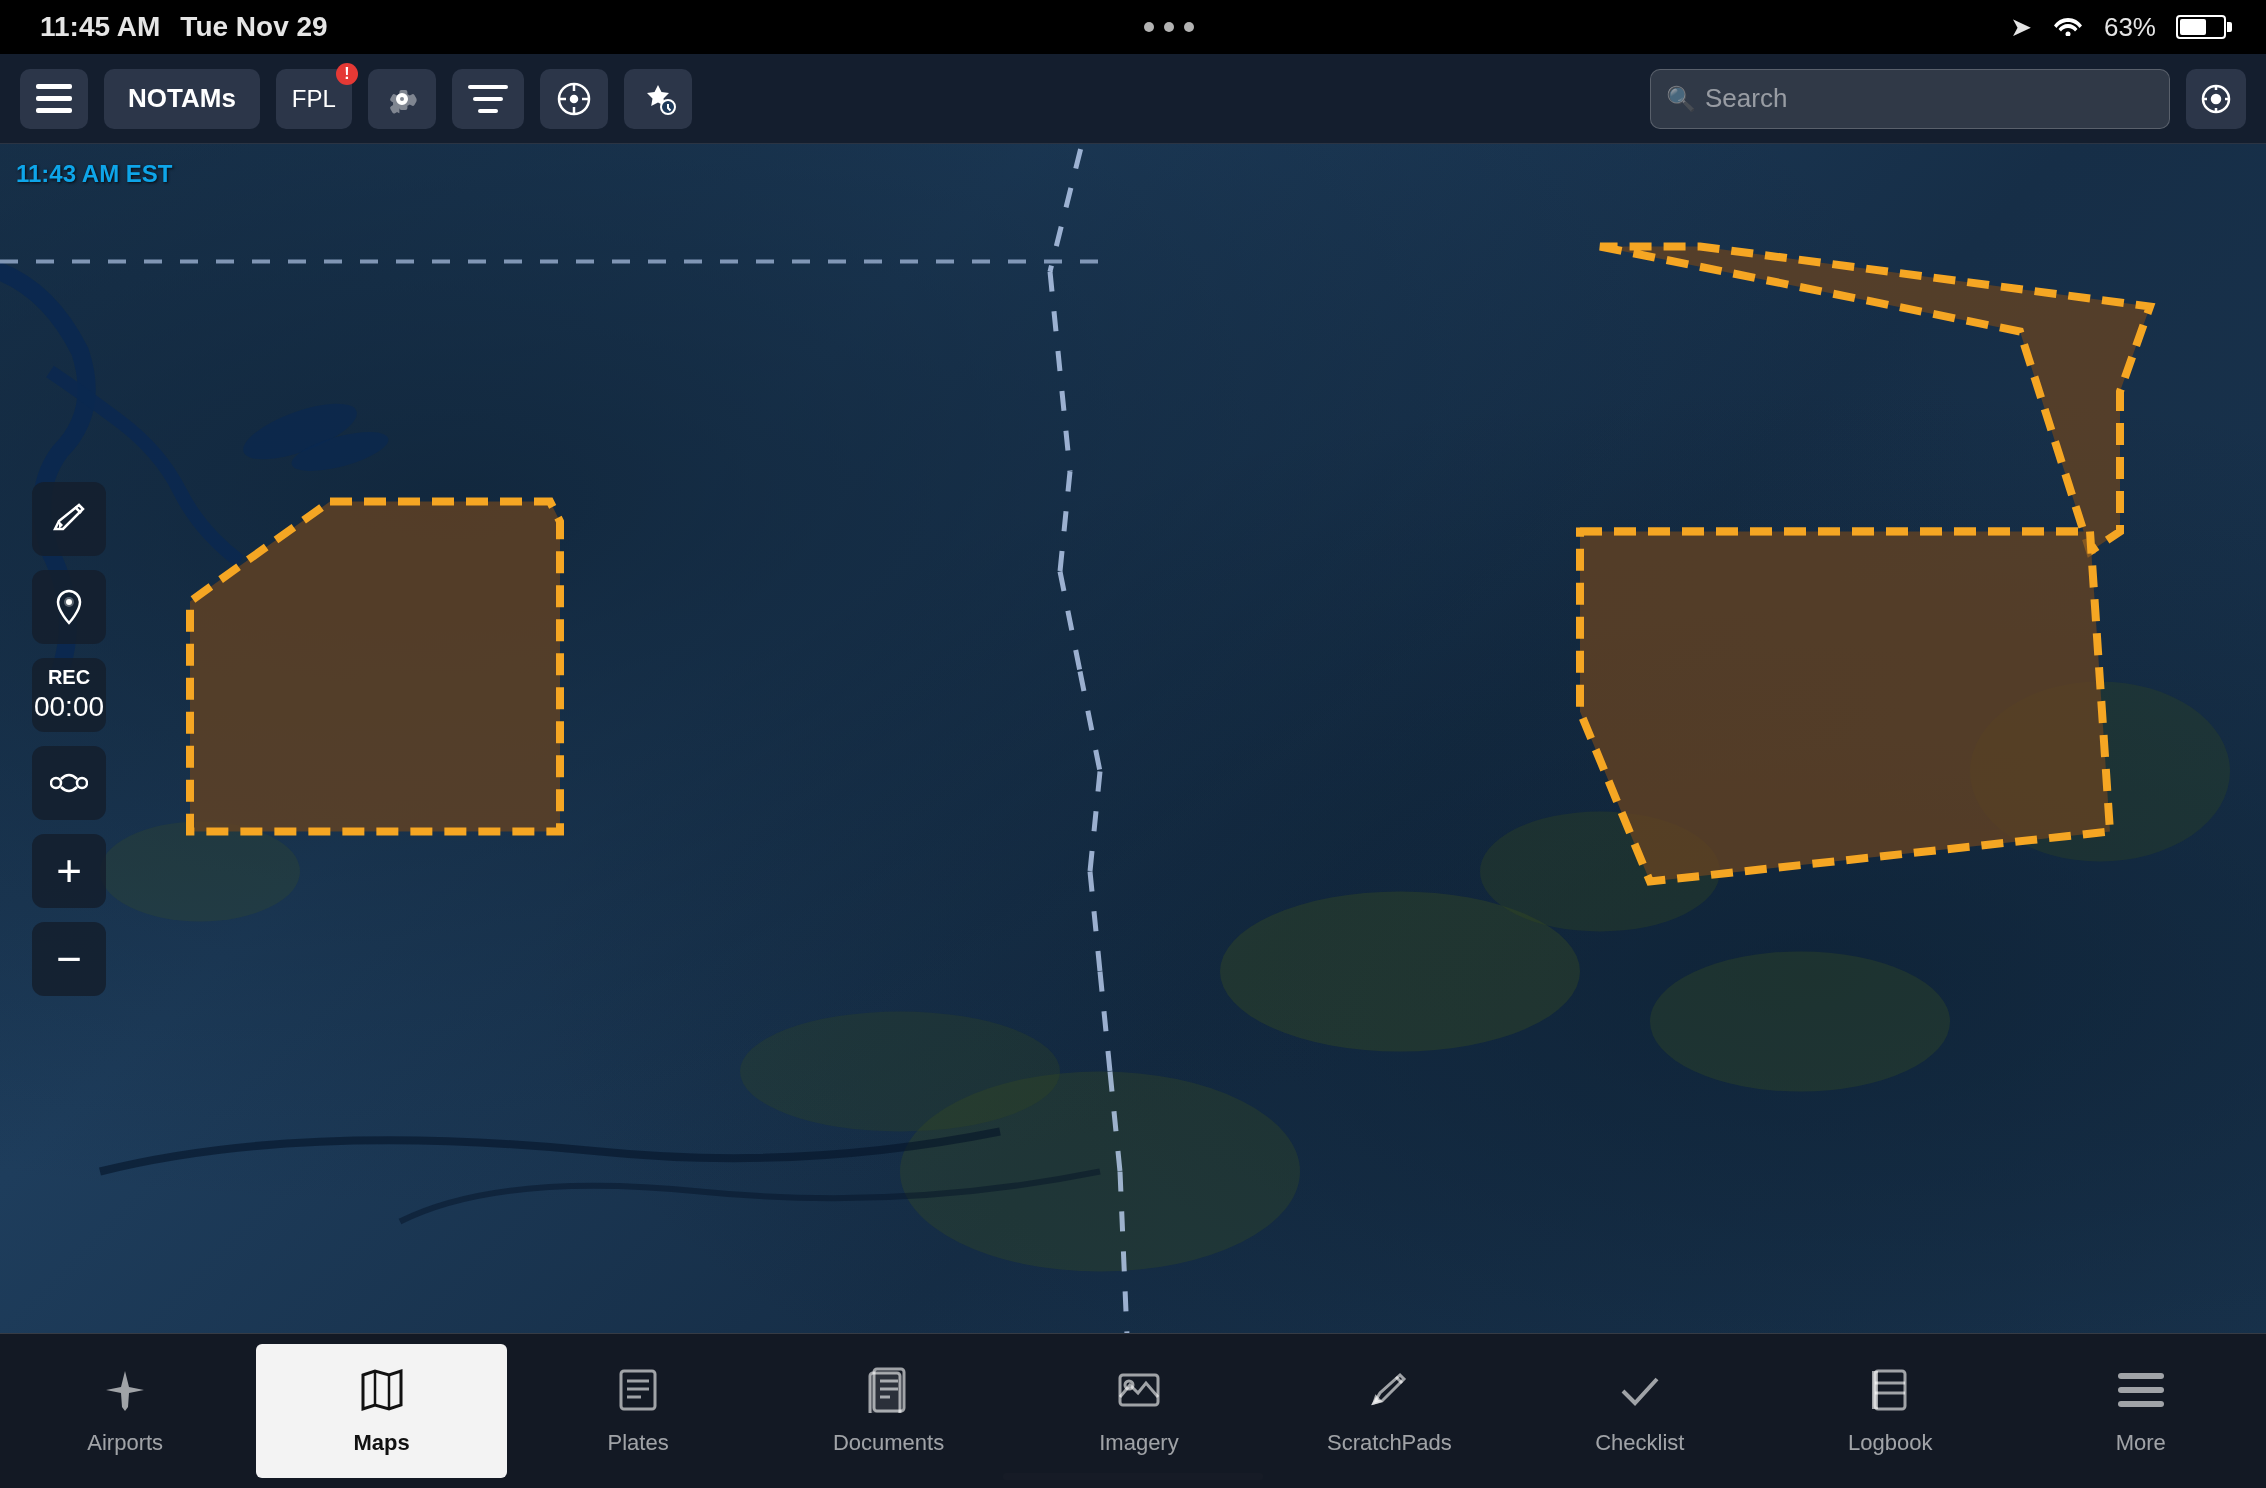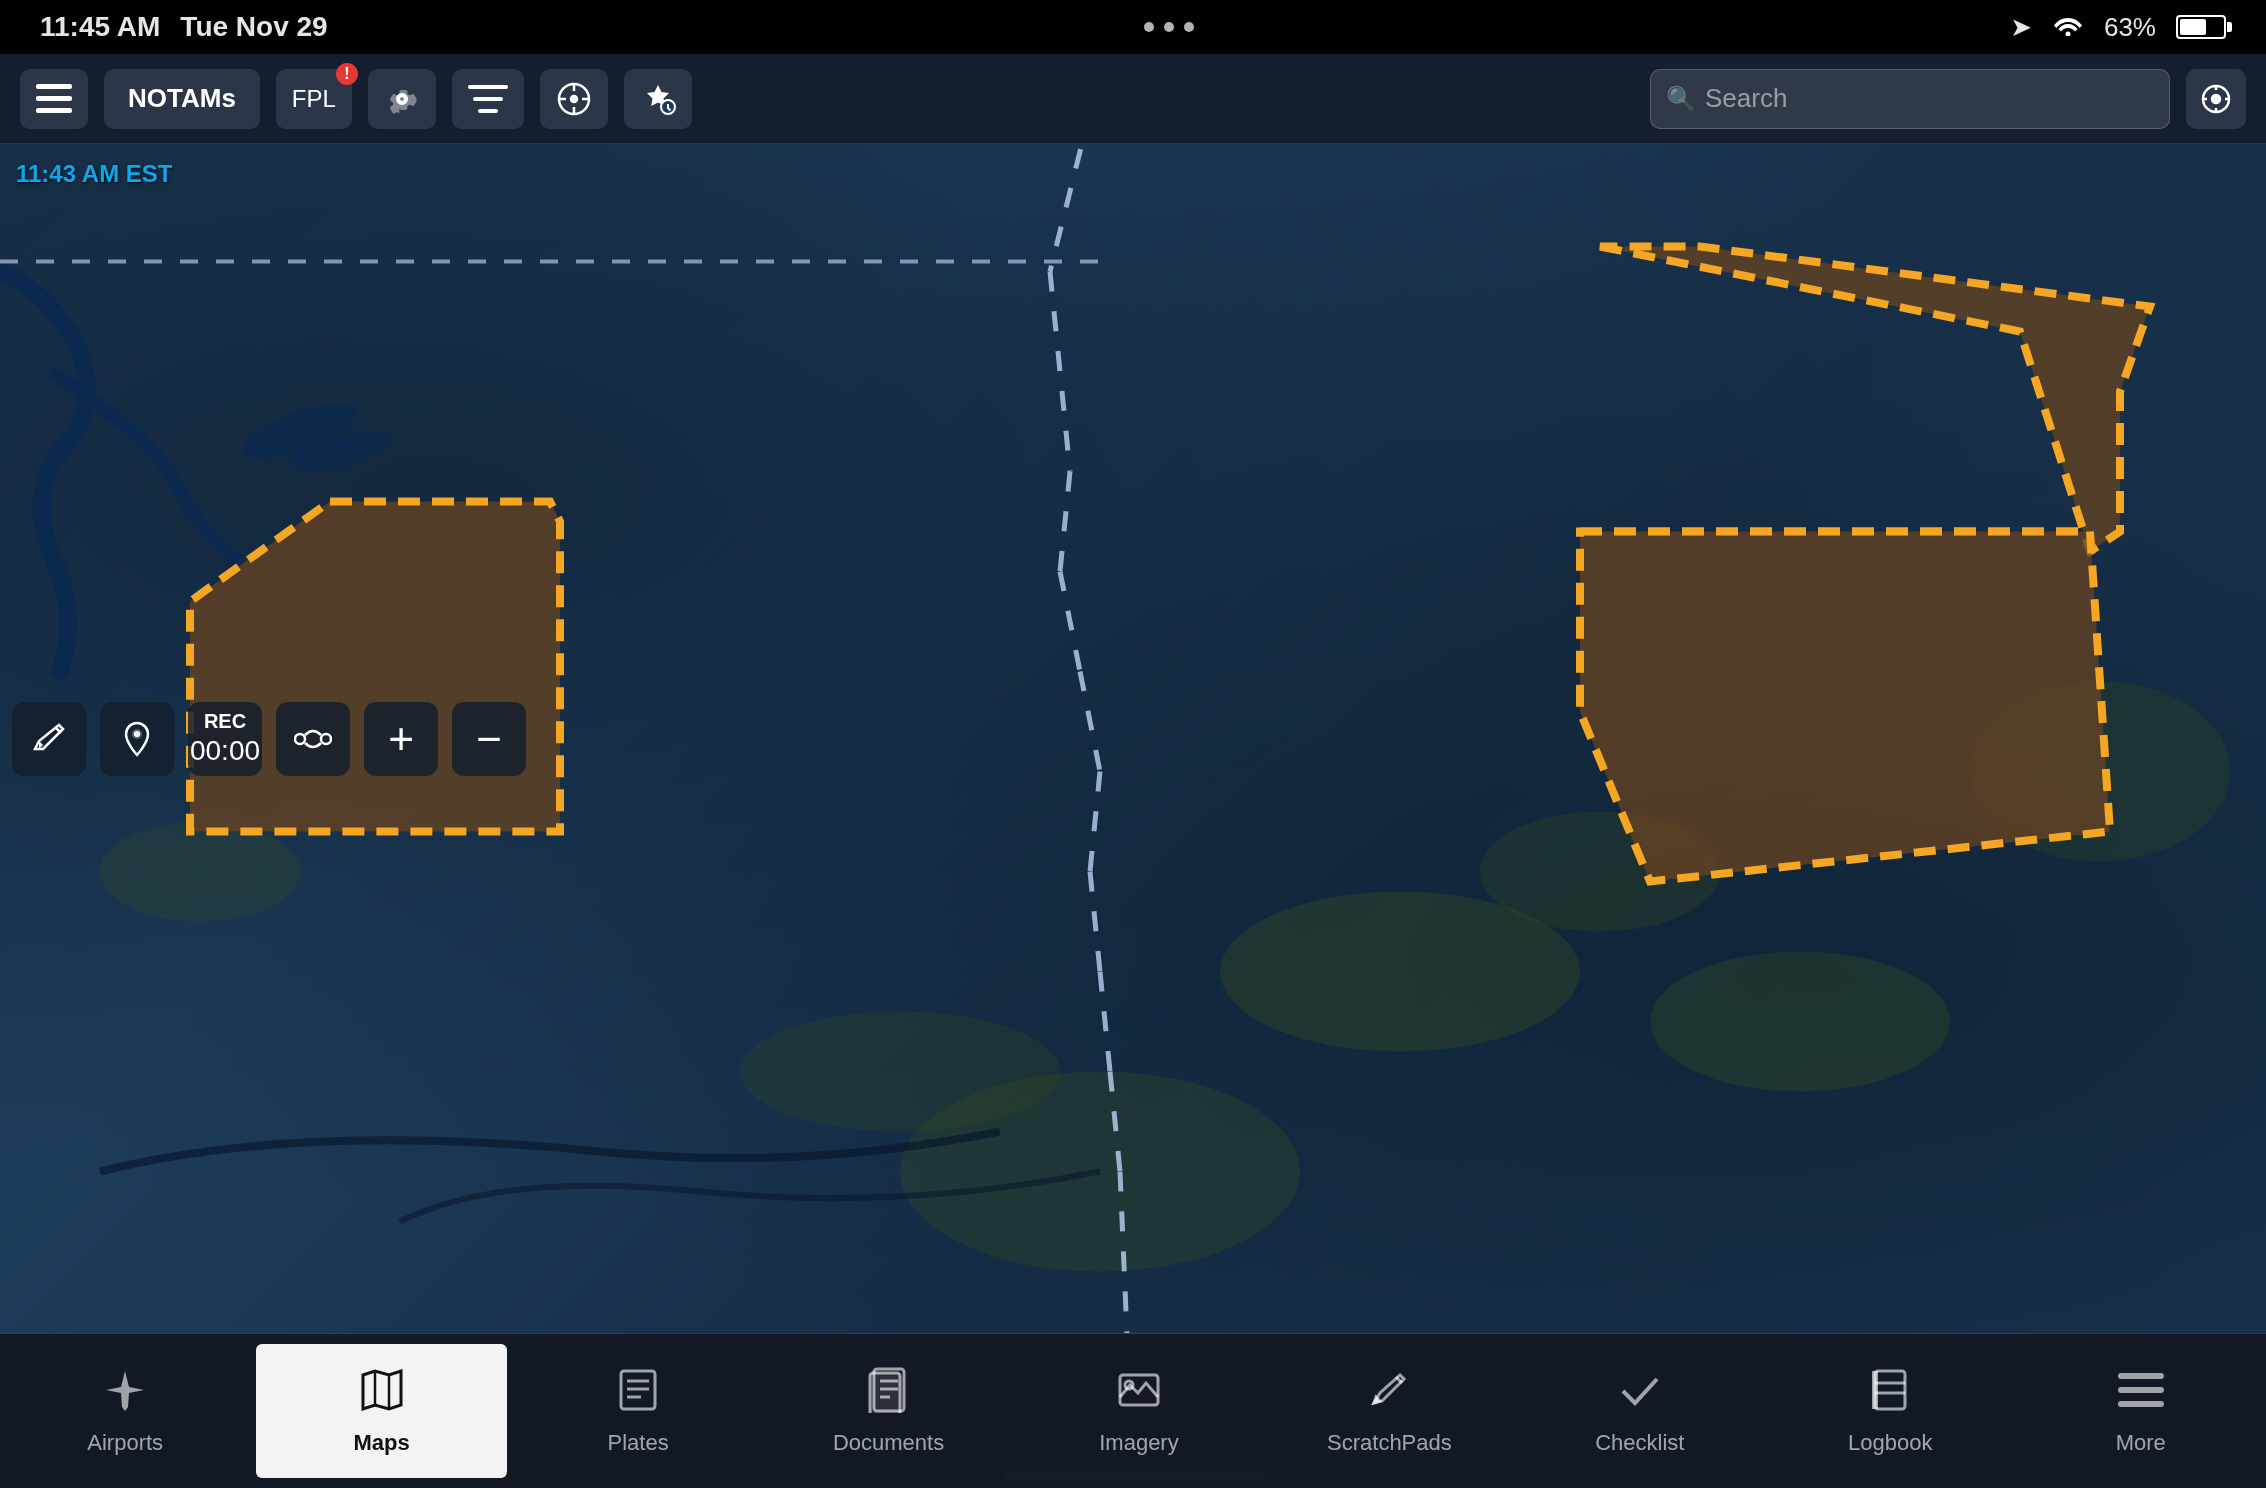--- a/index.html
+++ b/index.html
@@ -201,25 +201,25 @@
       color: #0ea5e9;
       font-size: 24px;
       font-weight: 700;
       text-shadow: 1px 1px 3px rgba(0,0,0,0.8);
       z-index: 10;
     }
 
     
     #left-tools {
       position: absolute;
-      left: 12px;
+      left: 32px;
       top: 50%;
       transform: translateY(-50%);
       display: flex;
-      flex-direction: row;
+      flex-direction: column;
       gap: 14px;
       z-index: 10;
     }
     .tool-btn {
       width: 74px; height: 74px;
       background: rgba(20,30,45,0.85);
       border: none;
       border-radius: 12px;
       color: #fff;
       font-size: 28px;

